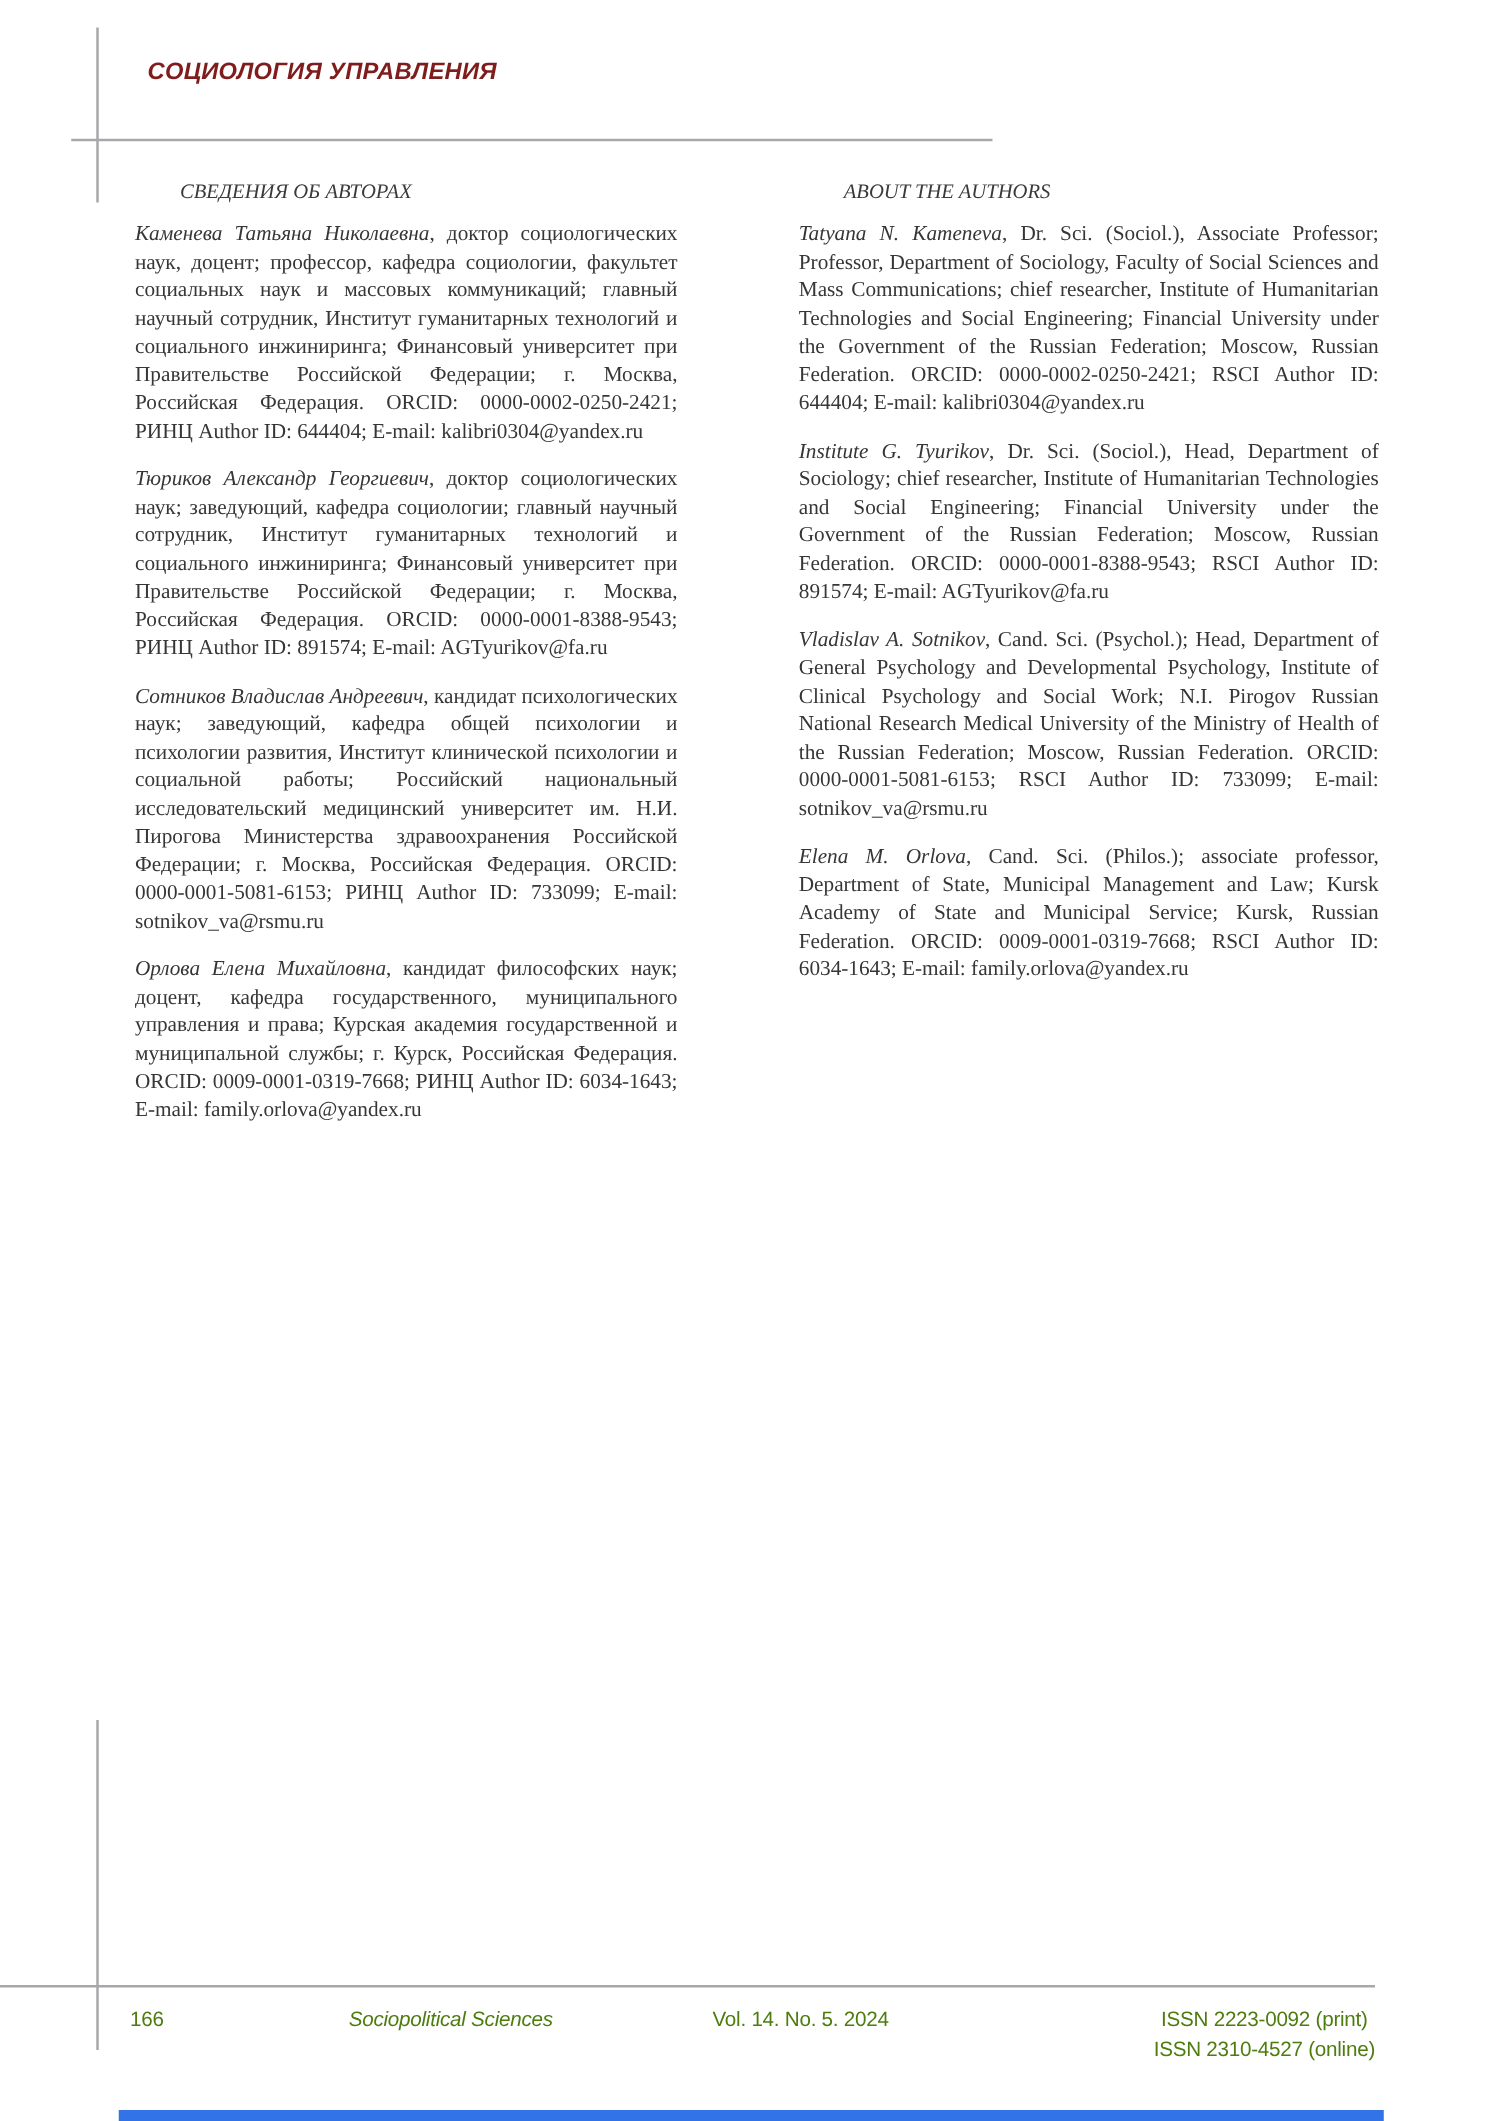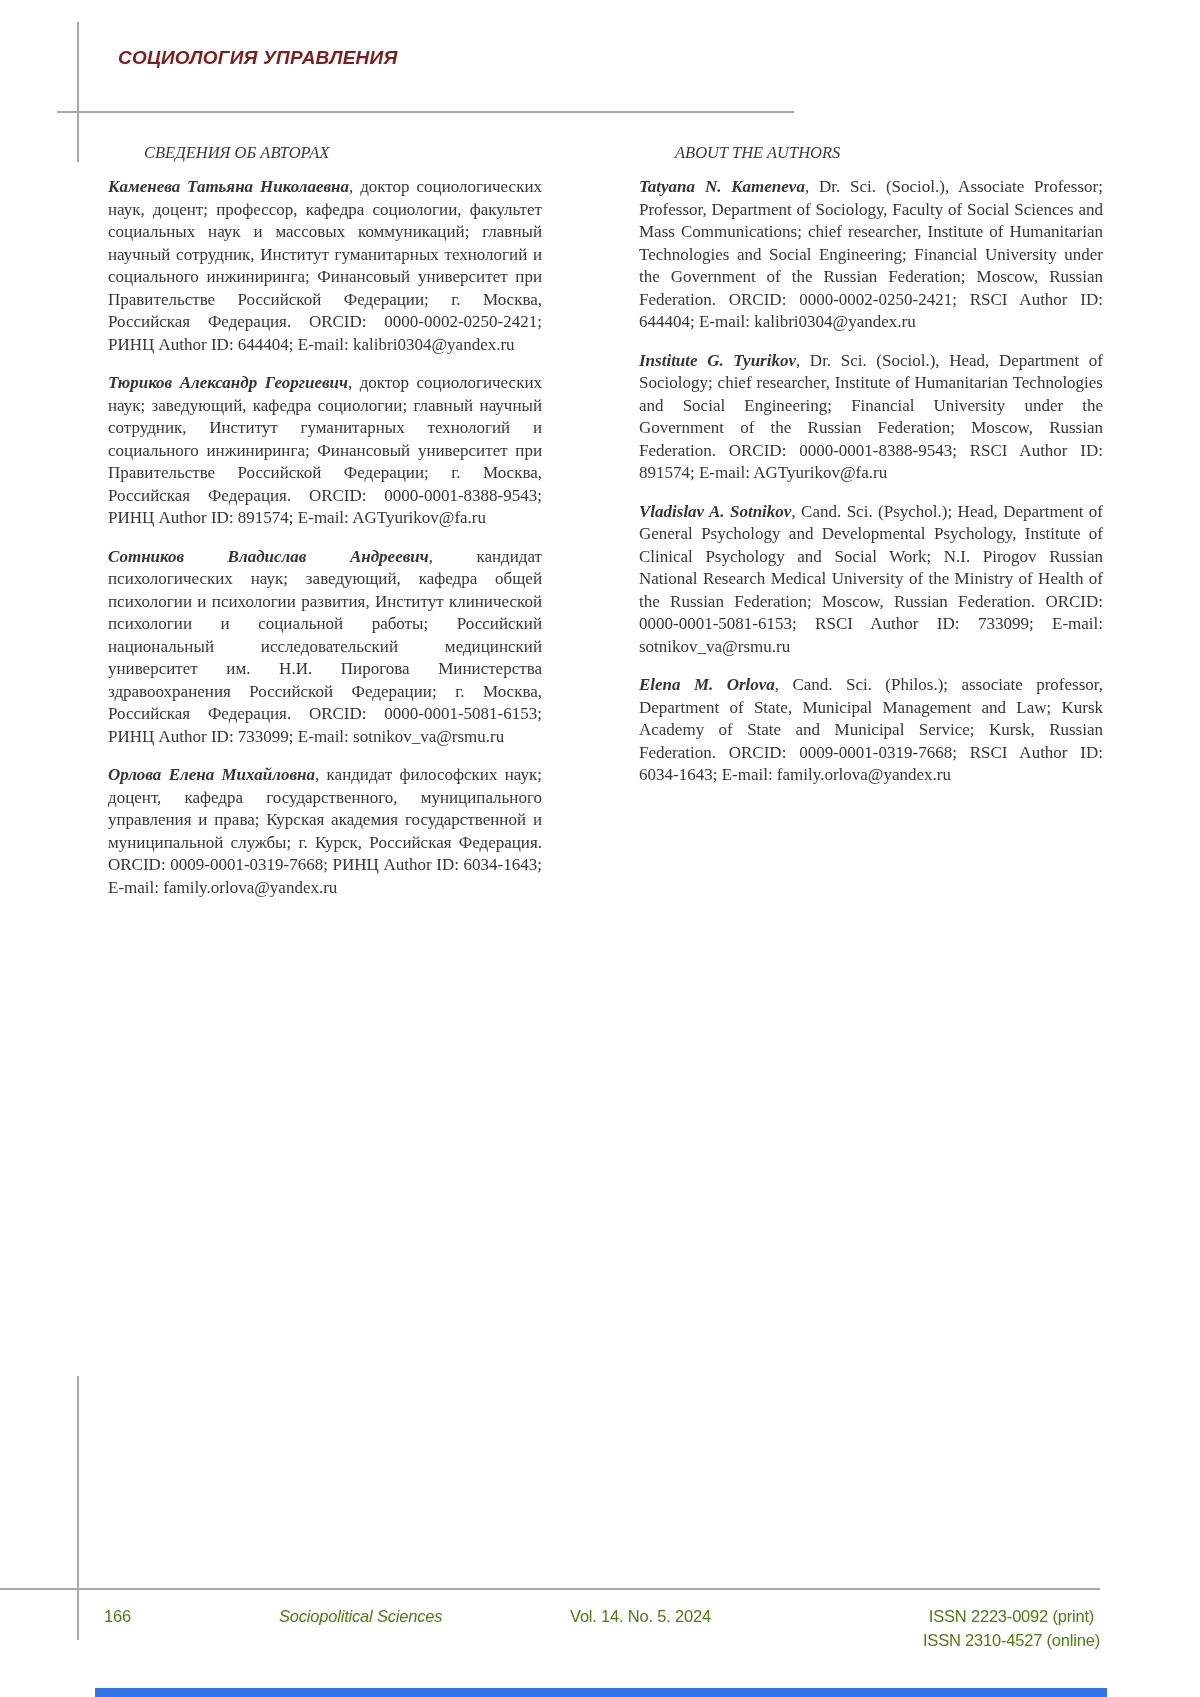--- a/index.html
+++ b/index.html
@@ -34,21 +34,21 @@
     font-family:Liberation Serif, serif;
     font-style:italic; font-size:16.5px; color:#3a3a3c;
     margin-left:36px; margin-bottom:13px;
   }
   .authors p {
     font-size:17px; line-height:22.5px;
     text-align:justify; text-justify:inter-word;
     color:#363638;
     margin:0 0 16px 0;
   }
-  .author-name { font-weight:bold; font-style:italic; }
+  .author-name { font-weight:normal; font-style:italic; }
 
   .footer-item {
     position:absolute;
     font-family:"Liberation Sans","DejaVu Sans",sans-serif;
     font-size:16.5px; color:#4d7c0f; letter-spacing:-0.2px;
   }
   .f-page    { left:104px; top:1607px; }
   .f-journal { left:262px; top:1607px; font-style:italic;margin-left:17px; }
   .f-volume  { left:570px; top:1607px; }
   .f-issn    { right:100px; top:1604px; text-align:center; line-height:24px; }

